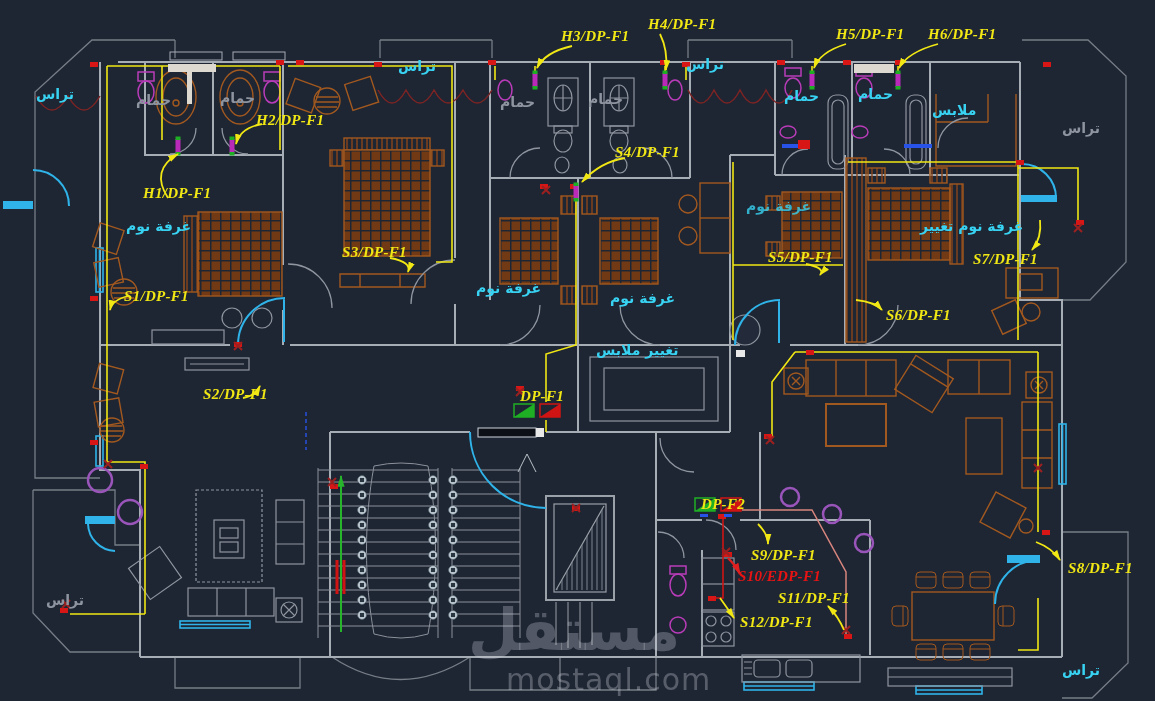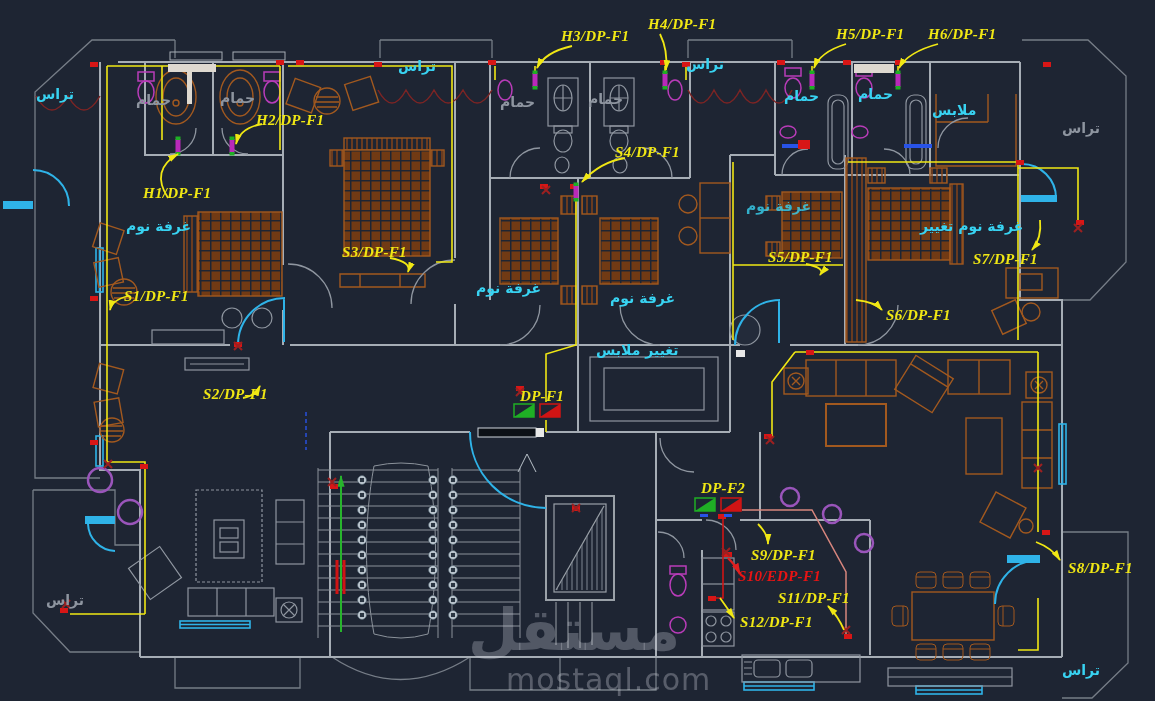--- a/index.html
+++ b/index.html
@@ -490,21 +490,21 @@
 <div class="plabel" style="left:615px;top:144px">S4/DP-F1</div>
 <div class="plabel" style="left:768px;top:249px">S5/DP-F1</div>
 <div class="plabel" style="left:886px;top:307px">S6/DP-F1</div>
 <div class="plabel" style="left:973px;top:251px">S7/DP-F1</div>
 <div class="plabel" style="left:1068px;top:560px">S8/DP-F1</div>
 <div class="plabel" style="left:751px;top:547px">S9/DP-F1</div>
 <div class="plabel red" style="left:738px;top:568px">S10/EDP-F1</div>
 <div class="plabel" style="left:778px;top:590px">S11/DP-F1</div>
 <div class="plabel" style="left:740px;top:614px">S12/DP-F1</div>
 <div class="plabel" style="left:520px;top:388px">DP-F1</div>
-<div class="plabel" style="left:701px;top:480px">DP-F2</div>
+<div class="plabel" style="left:701px;top:496px">DP-F2</div>
 
 <div class="rlabel" style="left:36px;top:86px">تراس</div>
 <div class="rlabel" style="left:398px;top:58px">تراس</div>
 <div class="rlabel" style="left:686px;top:56px">تراس</div>
 <div class="rlabel gray" style="left:1062px;top:120px">تراس</div>
 <div class="rlabel gray" style="left:46px;top:592px">تراس</div>
 <div class="rlabel" style="left:1062px;top:662px">تراس</div>
 <div class="rlabel gray" style="left:136px;top:92px">حمام</div>
 <div class="rlabel gray" style="left:220px;top:90px">حمام</div>
 <div class="rlabel gray" style="left:500px;top:94px">حمام</div>

